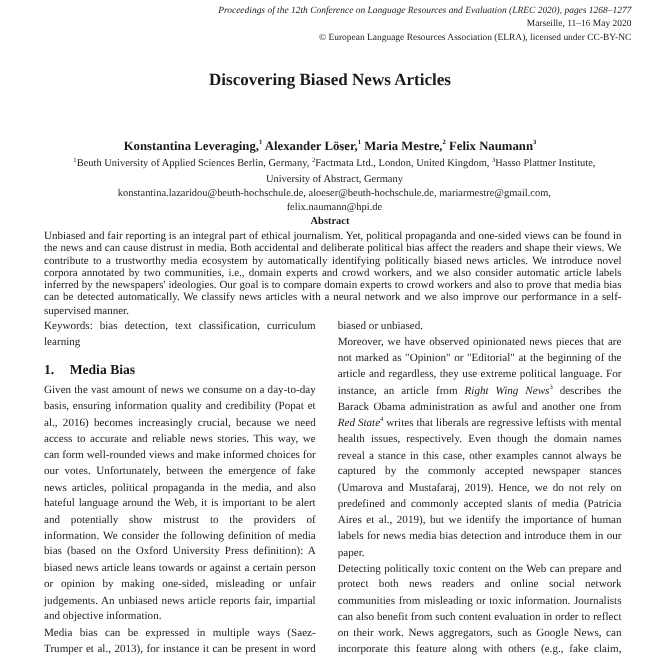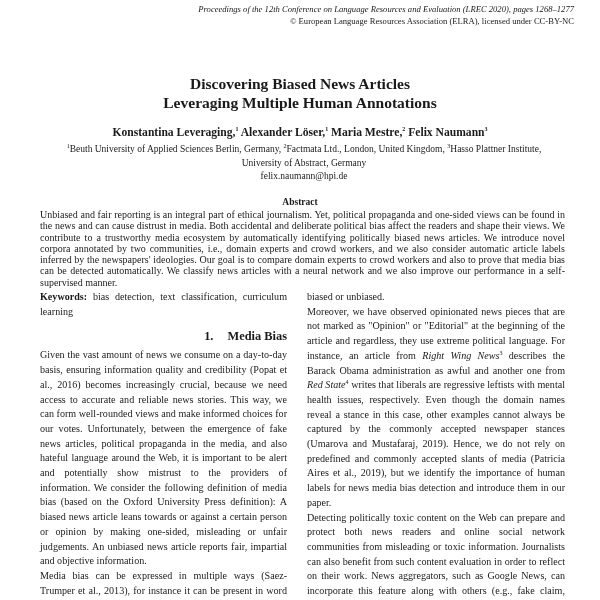--- a/index.html
+++ b/index.html
@@ -1,60 +1,61 @@
 <!DOCTYPE html>
 <html><head>
 <meta charset="utf-8">
 <style>
   html, body { margin: 0; padding: 0; background: #ffffff; }
   body { width: 600px; height: 600px; overflow: hidden; position: relative; color: #1a1a1a; font-family: "Liberation Serif", serif; }
   .hdr { position: absolute; right: 26px; text-align: right; font-size: 8.6px; line-height: 12px; top: 3px; }
   .hdr .l1 { font-style: italic; }
-  .title { position: absolute; left: 0; width: 600px; top: 75px; text-align: center; font-weight: bold; font-size: 15.5px; line-height: 18.5px; }
+  .title { position: absolute; left: 0; width: 600px; top: 64px; text-align: center; font-weight: bold; font-size: 15.5px; line-height: 18.5px; }
   .authors { position: absolute; left: 0; width: 600px; top: 126px; text-align: center; font-weight: bold; font-size: 11.6px; line-height: 14px; }
   .affil { position: absolute; left: 34px; width: 540px; top: 143px; text-align: center; font-size: 9.5px; line-height: 13.6px; }
   .emails { position: absolute; left: 34px; width: 540px; top: 170px; text-align: center; font-size: 9.5px; line-height: 13.2px; }
   sup { font-size: 6px; vertical-align: super; line-height: 0; }
   .abs-h { position: absolute; left: 0; width: 600px; top: 197px; text-align: center; font-weight: bold; font-size: 9.5px; }
   .abs-b { position: absolute; left: 40px; width: 525px; top: 209px; font-size: 10px; line-height: 11.3px; text-align: justify; }
   .col { position: absolute; top: 290px; font-size: 10.1px; line-height: 14.7px; text-align: justify; }
   .colL { left: 40px; width: 247px; }
   .colR { left: 307px; width: 258px; top: 290px; }
   .col p { margin: 0; }
-  .kw b { font-weight: bold; }
-  .sec { text-align: right; font-weight: bold; font-size: 12.4px; line-height: 16px; margin: 9px 0 4px 0 !important; }
+  .kw b { font-weight: normal; }
+  .sec { text-align: left; font-weight: bold; font-size: 12.4px; line-height: 16px; margin: 9px 0 4px 0 !important; }
   .sec .num { margin-right: 14px; }
   i { font-style: italic; }
 </style>
 </head>
 <body>
 
 <div class="hdr">
   <div class="l1">Proceedings of the 12th Conference on Language Resources and Evaluation (LREC 2020), pages 1268–1277</div>
+  <div>Marseille, 11–16 May 2020</div>
   <div>© European Language Resources Association (ELRA), licensed under CC-BY-NC</div>
 </div>
 
 <div class="title">
   <div>Discovering Biased News Articles</div>
-  <div>Leveraging Multiple Human Annotations</div>
 </div>
 
 <div class="authors">
   <span>Konstantina Leveraging,</span><sup>1</sup>
   <span>Alexander Löser,</span><sup>1</sup>
   <span>Maria Mestre,</span><sup>2</sup>
   <span>Felix Naumann</span><sup>3</sup>
 </div>
 
 <div class="affil">
   <div><sup>1</sup><span>Beuth University of Applied Sciences Berlin, Germany, </span><sup>2</sup><span>Factmata Ltd., London, United Kingdom, </span><sup>3</sup><span>Hasso Plattner Institute,</span></div>
   <div>University of Abstract, Germany</div>
 </div>
 
 <div class="emails">
+  <div>konstantina.lazaridou@beuth-hochschule.de, aloeser@beuth-hochschule.de, mariarmestre@gmail.com,</div>
   <div>felix.naumann@hpi.de</div>
 </div>
 
 <div class="abs-h">Abstract</div>
 <div class="abs-b">Unbiased and fair reporting is an integral part of ethical journalism. Yet, political propaganda and one-sided views can be found in the news and can cause distrust in media. Both accidental and deliberate political bias affect the readers and shape their views. We contribute to a trustworthy media ecosystem by automatically identifying politically biased news articles. We introduce novel corpora annotated by two communities, i.e., domain experts and crowd workers, and we also consider automatic article labels inferred by the newspapers' ideologies. Our goal is to compare domain experts to crowd workers and also to prove that media bias can be detected automatically. We classify news articles with a neural network and we also improve our performance in a self-supervised manner.</div>
 
 <div class="col colL">
   <p class="kw"><b>Keywords:</b><span> bias detection, text classification, curriculum learning</span></p>
   <p class="sec"><span class="num">1.</span><span>Media Bias</span></p>
   <p>Given the vast amount of news we consume on a day-to-day basis, ensuring information quality and credibility (Popat et al., 2016) becomes increasingly crucial, because we need access to accurate and reliable news stories. This way, we can form well-rounded views and make informed choices for our votes. Unfortunately, between the emergence of fake news articles, political propaganda in the media, and also hateful language around the Web, it is important to be alert and potentially show mistrust to the providers of information. We consider the following definition of media bias (based on the Oxford University Press definition): A biased news article leans towards or against a certain person or opinion by making one-sided, misleading or unfair judgements. An unbiased news article reports fair, impartial and objective information.</p>

